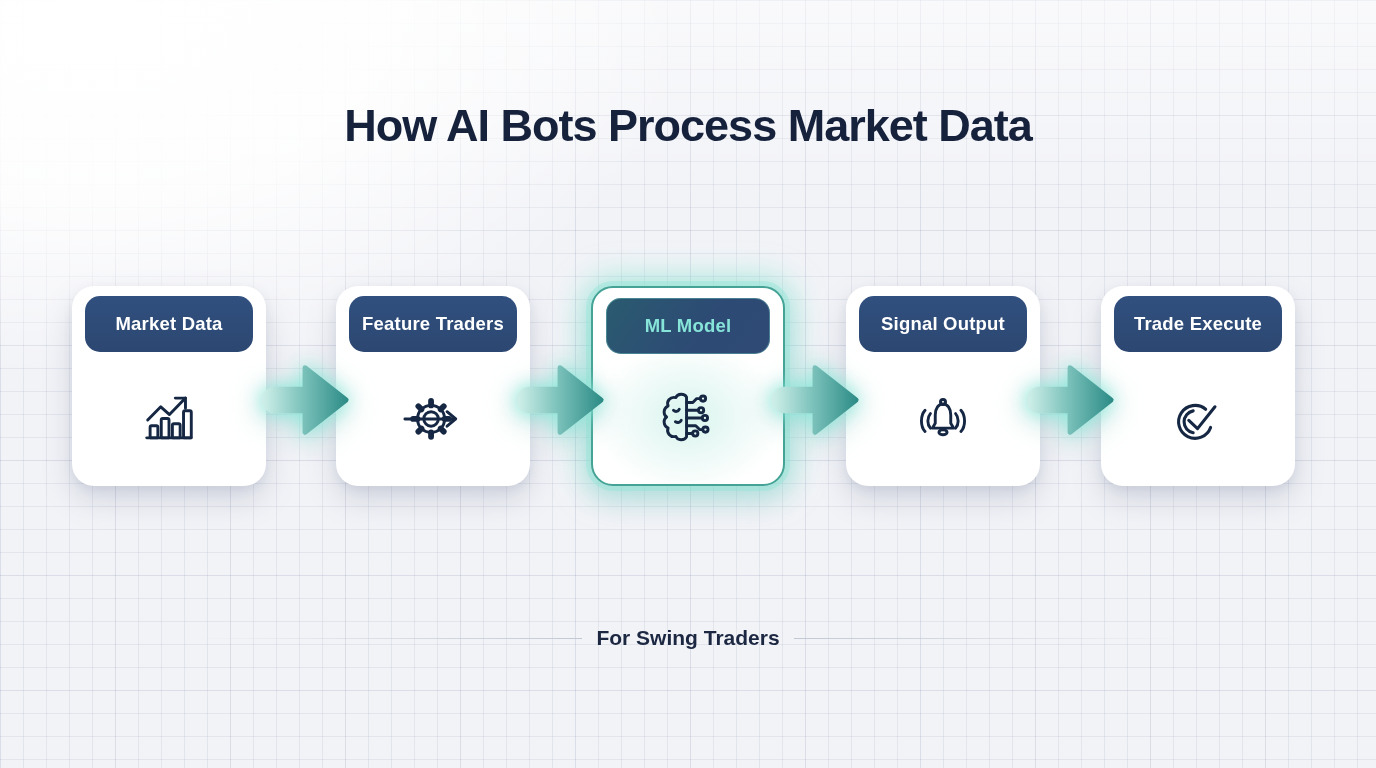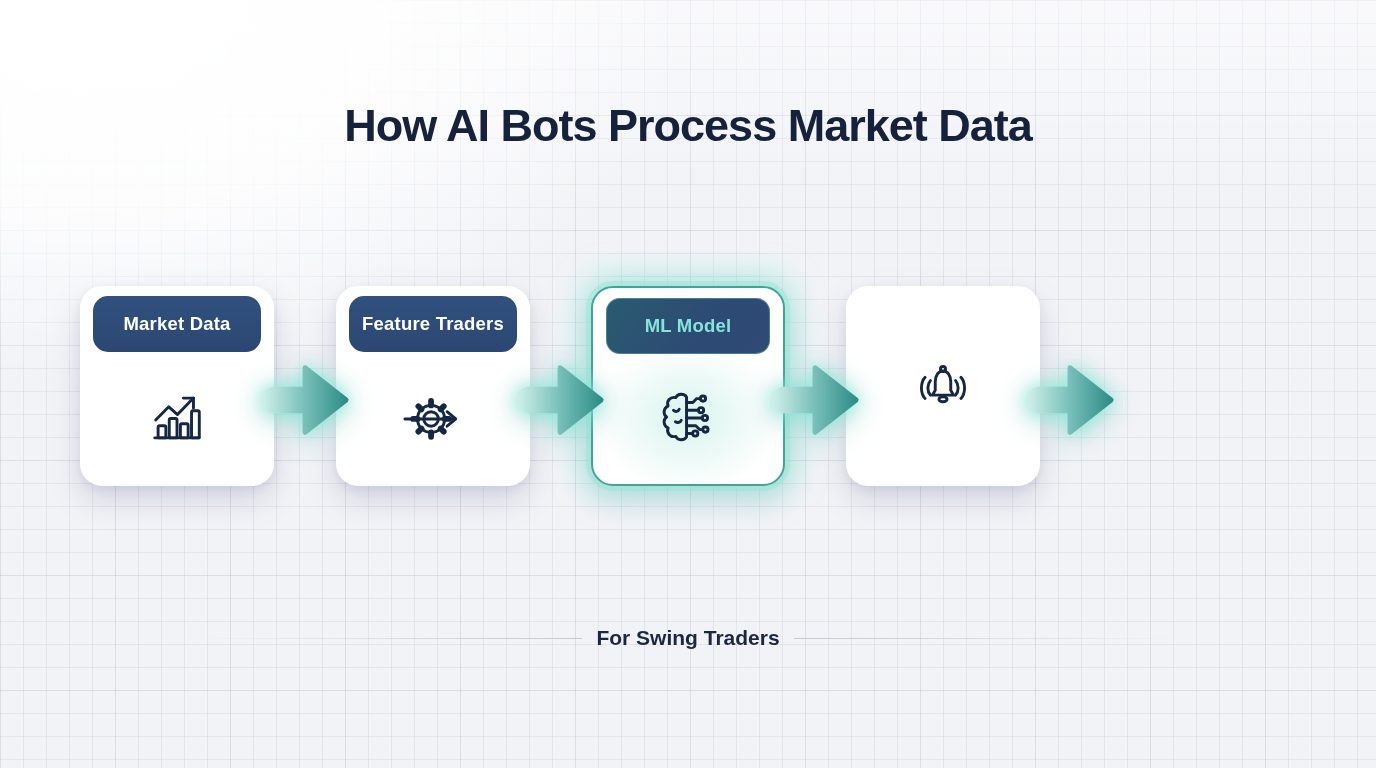--- a/index.html
+++ b/index.html
@@ -50,21 +50,20 @@
   .step-card.highlighted{
     background:radial-gradient(130px 105px at 50% 66%, #d9f4ee 0%, rgba(255,255,255,0) 72%) #ffffff;
     border:2px solid #45a396;
     box-shadow:0 0 0 5px rgba(142,230,214,.38), 0 0 30px 10px rgba(120,225,205,.55),
                0 14px 30px rgba(96,108,140,.16);
   }
   .step-card.highlighted .step-pill{
     background:linear-gradient(125deg,#2a5b70 0%,#2d4a74 60%,#2e4a75 100%);
     box-shadow:inset 0 0 0 1px rgba(130,225,208,.35);
     color:#86e4d9;
-    border-radius:14px;
   }
 
   .flow-arrow{
     position:absolute; top:360px; width:94px; height:80px;
     filter:drop-shadow(0 0 9px rgba(140,235,220,.95)) drop-shadow(0 5px 14px rgba(110,195,185,.45));
   }
 
   .subtitle-row{
     position:absolute; top:626px; left:0; width:100%;
     display:flex; align-items:center; justify-content:center; gap:14px;
@@ -88,21 +87,21 @@
       <stop offset="1" stop-color="#2f8d88"></stop>
     </linearGradient>
   </defs>
 </svg>
 
 <div class="canvas">
   <div class="sheen"></div>
 
   <h1 class="page-title">How AI Bots Process Market Data</h1>
 
-  <div class="step-card" style="left:80px">
+  <div class="step-card" style="left:72px">
     <div class="step-pill">
       <span>Market Data</span>
     </div>
     <div class="step-icon">
       <svg class="ico" width="62" height="62" viewBox="0 0 64 64">
         <path d="M9 53.5 H55"></path>
         <rect x="12.5" y="41" width="8" height="12.5" rx="1.5"></rect>
         <rect x="24" y="33.5" width="8" height="20" rx="1.5"></rect>
         <rect x="35.5" y="39" width="8" height="14.5" rx="1.5"></rect>
         <rect x="47" y="25.5" width="8" height="28" rx="1.5"></rect>
@@ -151,33 +150,48 @@
           <circle cx="49.5" cy="33" r="2.7"></circle>
         <path d="M30.5 41 H40 L44 45 H46.5"></path>
           <circle cx="50" cy="45" r="2.7"></circle>
         <path d="M30.5 49 H36"></path>
           <circle cx="39.5" cy="49" r="2.7"></circle>
       </svg>
     </div>
   </div>
 
   <div class="step-card" style="left:846px">
+    <div class="step-pill">
+      <span>Signal Output</span>
+    </div>
     <div class="step-icon">
       <svg class="ico" width="62" height="62" viewBox="0 0 64 64">
         <circle cx="32" cy="16.5" r="2.6"></circle>
         <path d="M21 43.5 L24 38.5 V30 C24 23 27.5 18.5 32 18.5 C36.5 18.5 40 23 40 30 V38.5 L43 43.5 Z"></path>
         <ellipse cx="32" cy="47.8" rx="4.2" ry="2.6"></ellipse>
         <path d="M13.5 25 C8.5 30.5 8.5 41.5 13.5 47"></path>
         <path d="M19 28.5 C15.5 32.5 15.5 39.5 19 43.5"></path>
         <path d="M50.5 25 C55.5 30.5 55.5 41.5 50.5 47"></path>
         <path d="M45 28.5 C48.5 32.5 48.5 39.5 45 43.5"></path>
       </svg>
     </div>
   </div>
 
+  <div class="step-card" style="left:1101px">
+    <div class="step-pill">
+      <span>Trade Execute</span>
+    </div>
+    <div class="step-icon">
+      <svg class="ico" width="62" height="62" viewBox="0 0 64 64" style="stroke-width:3.2">
+        <path d="M39.9 24 A17 17 0 1 0 45 42.8"></path>
+        <path d="M27 48.3 A11.5 11.5 0 0 1 27 25.7"></path>
+        <path d="M22.5 35.5 L31.5 44 L49.5 21.5"></path>
+      </svg>
+    </div>
+  </div>
 
   <div class="flow-arrow" style="left:258px">
     <svg width="94" height="80" viewBox="0 0 96 80">
       <path d="M17 29 H48 V7 L90 40 L48 73 V51 H17 A11 11 0 0 1 17 29 Z" fill="url(#arrowGrad)" stroke="url(#arrowGrad)" stroke-width="5" stroke-linejoin="round"></path>
     </svg>
   </div>
   <div class="flow-arrow" style="left:513px">
     <svg width="94" height="80" viewBox="0 0 96 80">
       <path d="M17 29 H48 V7 L90 40 L48 73 V51 H17 A11 11 0 0 1 17 29 Z" fill="url(#arrowGrad)" stroke="url(#arrowGrad)" stroke-width="5" stroke-linejoin="round"></path>
     </svg>

